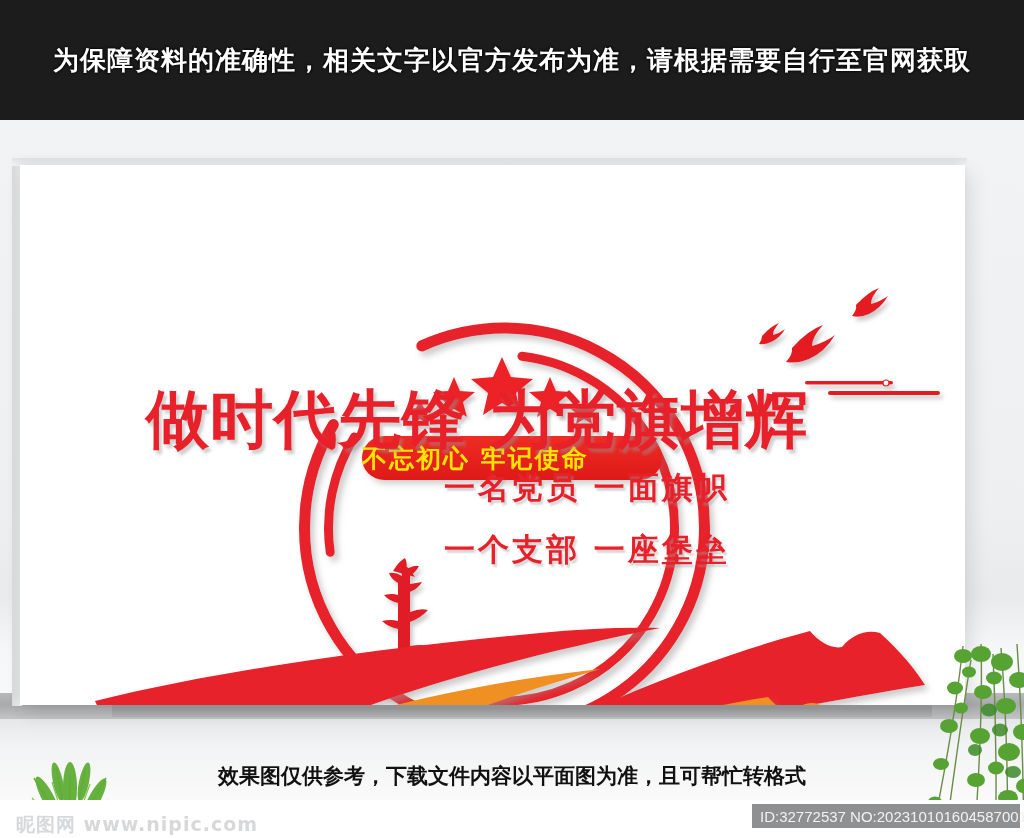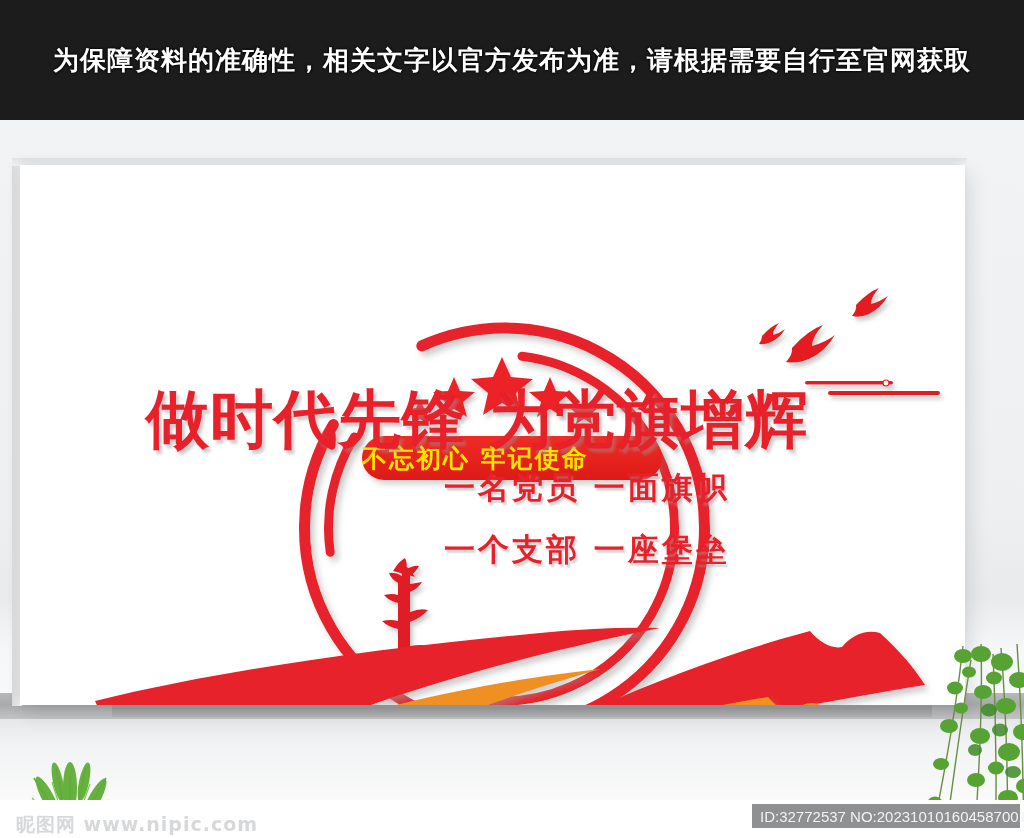--- a/index.html
+++ b/index.html
@@ -273,16 +273,17 @@
           <ellipse cx="108" cy="132" rx="8" ry="6"></ellipse>
             <ellipse cx="112" cy="180" rx="7" ry="6"></ellipse>
           <ellipse cx="70" cy="110" rx="7" ry="6"></ellipse>
         </g>
       </svg>
     </div>
 
   </div>
 
   <div class="bottom"></div>
+  <div class="caption">效果图仅供参考，下载文件内容以平面图为准，且可帮忙转格式</div>
   <div class="watermark">昵图网 www.nipic.com</div>
   <div class="idbadge">ID:32772537 NO:20231010160458700101</div>
 
 </div>
 
 </body></html>

